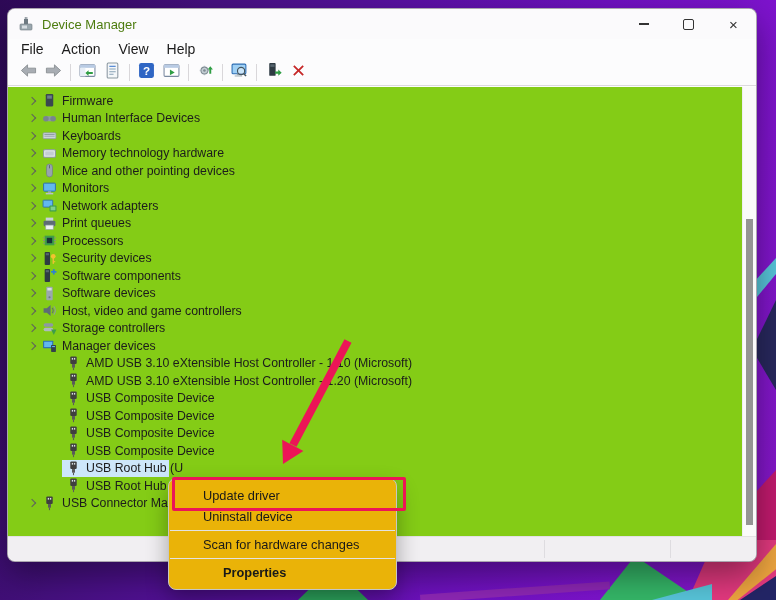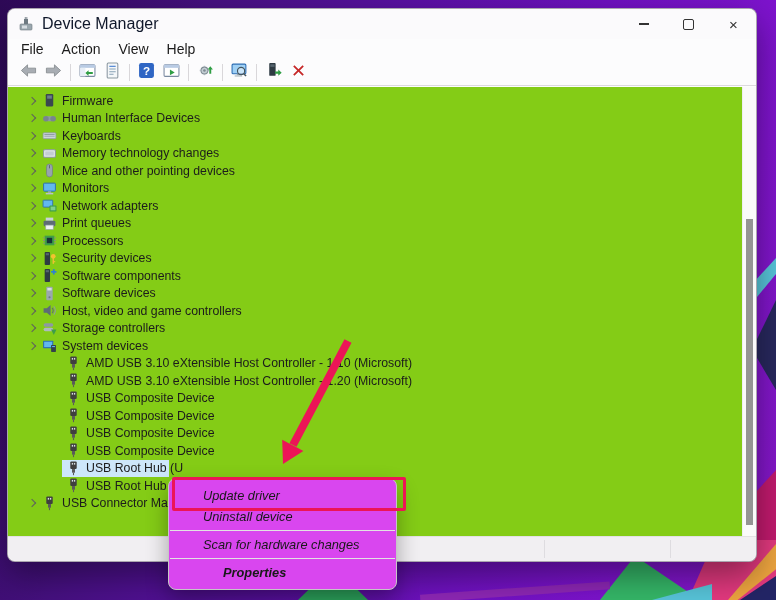--- a/index.html
+++ b/index.html
@@ -11,21 +11,21 @@
   .shape{position:absolute;z-index:1;}
 
   
   .window{
     position:absolute;left:7px;top:8px;width:750px;height:554px;z-index:10;
     background:#fdfdfd;border-radius:8px;border:1px solid rgba(70,60,80,.45);
     box-shadow:0 14px 34px rgba(0,0,0,.4);box-sizing:border-box;overflow:hidden;
   }
   .titlebar{height:30px;display:flex;align-items:center;background:#fbfafc;}
   .app-icon{width:16px;height:16px;margin:0 8px 0 10px;flex:0 0 auto;}
-  .title-text{font-size:16px;color:#0f172a;}
+  .title-text{font-size:13px;color:#4d7c0f;}
   .caption{margin-left:auto;display:flex;height:100%;}
   .cap-btn{width:45px;height:100%;display:flex;align-items:center;justify-content:center;cursor:default;}
   .glyph-min{width:10px;height:1.2px;background:#333;display:block;}
   .glyph-max{width:9px;height:9px;border:1.2px solid #333;border-radius:2px;display:block;}
   .glyph-close{font-size:15px;color:#333;line-height:1;}
 
   .menubar{height:20px;display:flex;align-items:center;background:#fcfcfd;font-size:14px;color:#1b1b1b;padding-left:4px;}
   .menu-item{padding:2px 9px;border-radius:3px;}
 
   .toolbar{height:26px;display:flex;align-items:center;background:#fcfcfd;padding-left:8px;border-bottom:1px solid #dcdadd;}
@@ -51,22 +51,22 @@
   .sb-track{position:absolute;top:78px;bottom:24px;right:0;width:13px;background:#fafafa;border-left:1px solid #efefef;}
   .sb-thumb{position:absolute;left:3px;width:7px;top:132px;height:306px;background:#949494;}
 
   
   .statusbar{position:absolute;left:0;right:0;bottom:0;height:24px;background:#f1eff2;border-top:1px solid #e3e1e4;border-radius:0 0 8px 8px;}
   .sb-sep{position:absolute;top:3px;bottom:3px;width:1px;background:#dedce0;}
 
   
   .ctxmenu{
     position:absolute;left:168px;top:478px;width:229px;height:112px;z-index:20;
-    background:#d946ef;border:1px solid #c6c6c6;border-radius:8px;
-    box-shadow:0 10px 22px rgba(0,0,0,.32);box-sizing:border-box;padding-top:6px;font-style:italic;
+    background:#eab308;border:1px solid #c6c6c6;border-radius:8px;
+    box-shadow:0 10px 22px rgba(0,0,0,.32);box-sizing:border-box;padding-top:6px;
   }
   .ctx-item{height:21px;line-height:21px;padding-left:34px;font-size:12.8px;color:#191919;}
   .ctx-item.bold{font-weight:bold;margin-left:20px;}
   .ctx-sep{height:1px;background:#e2e2e2;margin:3px 1px;}
 
   
   .redbox{position:absolute;left:172px;top:477px;width:234px;height:34px;box-sizing:border-box;border:3.5px solid #ec1557;z-index:30;border-radius:2px;}
   #annot{position:absolute;left:0;top:0;z-index:31;pointer-events:none;}
 </style>
 </head>
@@ -232,21 +232,21 @@
       <div class="trow lvl0">
         <span class="chevbox">
           <span class="chev right"></span>
         </span>
         <span class="ticon">
           <svg viewBox="0 0 14 14">
             <rect x="1.5" y="3.5" width="11" height="7" rx="1" fill="#e8edf0" stroke="#8a979f" stroke-width="1"></rect>
             <rect x="3" y="5" width="8" height="4" fill="#c3cdd3"></rect>
           </svg>
         </span>
-        <span class="tlabel">Memory technology changes</span>
+        <span class="tlabel">Memory technology hardware</span>
       </div>
       <div class="trow lvl0">
         <span class="chevbox">
           <span class="chev right"></span>
         </span>
         <span class="ticon">
           <svg viewBox="0 0 14 14">
             <rect x="4.2" y="1" width="5.6" height="12" rx="2.8" fill="#97a4ad" stroke="#6e7a82" stroke-width="0.6"></rect>
             <line x1="7" y1="2" x2="7" y2="5" stroke="#5d676e" stroke-width="0.9"></line>
           </svg>
@@ -383,21 +383,21 @@
           <span class="chev right"></span>
         </span>
         <span class="ticon">
           <svg viewBox="0 0 14 14">
             <rect x="1" y="2.5" width="9.5" height="7" rx="0.6" fill="#2b6cb3"></rect>
             <rect x="2" y="3.5" width="7.5" height="5" fill="#62b8ee"></rect>
             <rect x="8.5" y="6.5" width="4.5" height="6.5" rx="0.6" fill="#33414c"></rect>
             <rect x="9.4" y="7.5" width="2.7" height="1" fill="#62b8ee"></rect>
           </svg>
         </span>
-        <span class="tlabel">System devices</span>
+        <span class="tlabel">Manager devices</span>
       </div>
       <div class="trow lvl1">
         <span class="ticon">
           <svg viewBox="0 0 14 14">
             <rect x="4" y="0.5" width="6" height="7" rx="1" fill="#3f3f3f"></rect>
             <rect x="5.4" y="1.8" width="1.2" height="1.6" fill="#d7dde2"></rect>
             <rect x="7.4" y="1.8" width="1.2" height="1.6" fill="#d7dde2"></rect>
             <rect x="5.6" y="7.5" width="2.8" height="3.4" fill="#5a5a5a"></rect>
             <rect x="6.5" y="10.9" width="1" height="2.3" fill="#5a5a5a"></rect>
           </svg>

